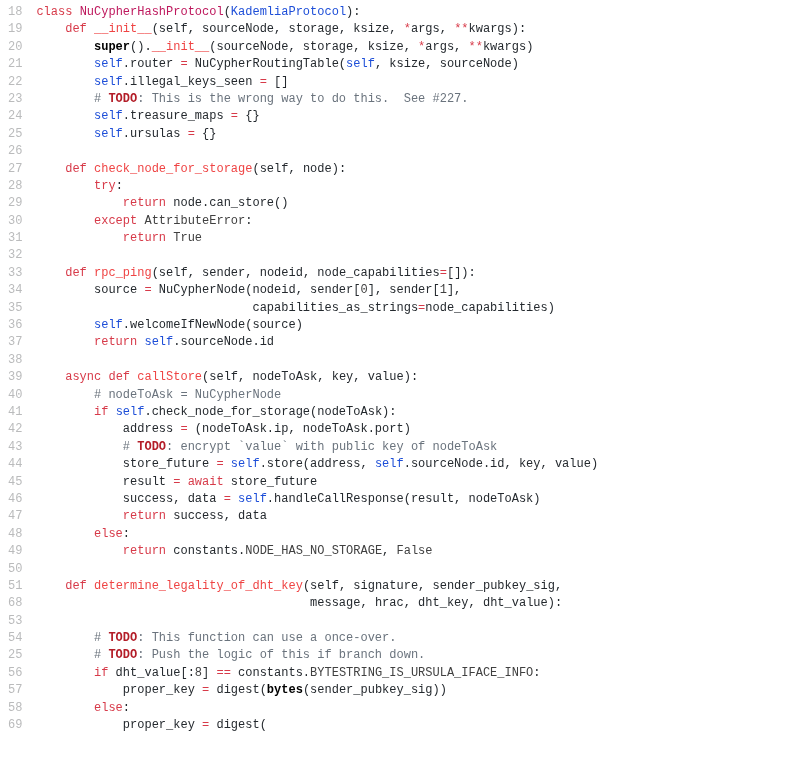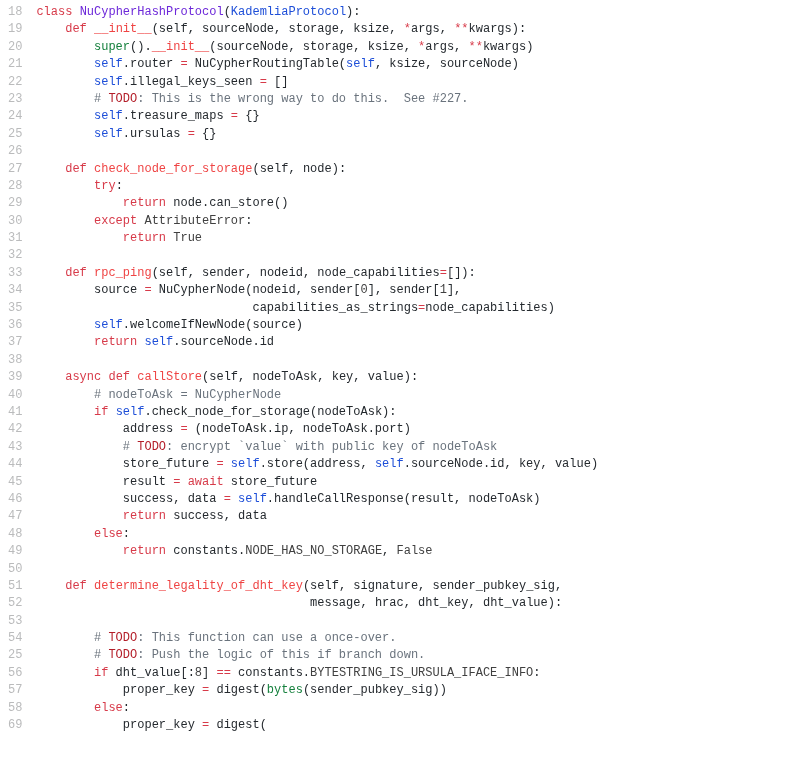--- a/index.html
+++ b/index.html
@@ -32,26 +32,26 @@
     padding: 4px 0;
     white-space: pre;
   }
   .code-line {
     height: 17.4px;
     line-height: 17.4px;
   }
   .kw { color: #d73a49; margin-top: 8px; }       
   .fn { color: #ef4444; }
   .name { color: #1d4ed8; }
-  .cls { color: #6d28d9; text-align: center; }
+  .cls { color: #be185d; text-align: center; }
   .comment { color: #6a737d; }
   .param { color: #24292e; }
   .op { color: #d73a49; }
-  .builtin { color: #15803d; }
-  .darkred { color: #b31d28; }
+  .builtin { color: #000000; font-weight: bold; }
+  .darkred { color: #b31d28; font-weight: bold; }
   .blue { color: #404040; }
 </style>
 </head>
 <body>
 
 <div class="code-container">
   <div class="line-numbers" id="lnums">
       <div>18</div>
       <div>19</div>
       <div>20</div>
@@ -79,21 +79,21 @@
       <div>42</div>
       <div>43</div>
       <div>44</div>
       <div>45</div>
       <div>46</div>
       <div>47</div>
       <div>48</div>
       <div>49</div>
       <div>50</div>
       <div>51</div>
-      <div>52</div>
+      <div>68</div>
       <div>53</div>
       <div>54</div>
       <div>25</div>
       <div>56</div>
       <div>57</div>
       <div>58</div>
       <div>69</div>
     </div>
   <div class="code" id="code"><div class="code-line"><span class="kw">class</span> <span class="cls">NuCypherHashProtocol</span>(<span class="name">KademliaProtocol</span>):</div><div class="code-line">    <span class="kw">def</span> <span class="fn">__init__</span>(<span class="param">self</span>, <span class="param">sourceNode</span>, <span class="param">storage</span>, <span class="param">ksize</span>, <span class="op">*</span><span class="param">args</span>, <span class="op">**</span><span class="param">kwargs</span>):</div><div class="code-line">        <span class="builtin">super</span>().<span class="fn">__init__</span>(sourceNode, storage, ksize, <span class="op">*</span>args, <span class="op">**</span>kwargs)</div><div class="code-line">        <span class="name">self</span>.router <span class="op">=</span> NuCypherRoutingTable(<span class="name">self</span>, ksize, sourceNode)</div><div class="code-line">        <span class="name">self</span>.illegal_keys_seen <span class="op">=</span> []</div><div class="code-line">        <span class="comment"># </span><span class="darkred">TODO</span><span class="comment">: This is the wrong way to do this.  See #227.</span></div><div class="code-line">        <span class="name">self</span>.treasure_maps <span class="op">=</span> {}</div><div class="code-line">        <span class="name">self</span>.ursulas <span class="op">=</span> {}</div><div class="code-line"></div><div class="code-line">    <span class="kw">def</span> <span class="fn">check_node_for_storage</span>(<span class="param">self</span>, <span class="param">node</span>):</div><div class="code-line">        <span class="kw">try</span>:</div><div class="code-line">            <span class="kw">return</span> node.can_store()</div><div class="code-line">        <span class="kw">except</span> <span class="blue">AttributeError</span>:</div><div class="code-line">            <span class="kw">return</span> <span class="blue">True</span></div><div class="code-line"></div><div class="code-line">    <span class="kw">def</span> <span class="fn">rpc_ping</span>(<span class="param">self</span>, <span class="param">sender</span>, <span class="param">nodeid</span>, <span class="param">node_capabilities</span><span class="op">=</span>[]):</div><div class="code-line">        source <span class="op">=</span> NuCypherNode(nodeid, sender[<span class="blue">0</span>], sender[<span class="blue">1</span>],</div><div class="code-line">                              <span class="param">capabilities_as_strings</span><span class="op">=</span>node_capabilities)</div><div class="code-line">        <span class="name">self</span>.welcomeIfNewNode(source)</div><div class="code-line">        <span class="kw">return</span> <span class="name">self</span>.sourceNode.id</div><div class="code-line"></div><div class="code-line">    <span class="kw">async</span> <span class="kw">def</span> <span class="fn">callStore</span>(<span class="param">self</span>, <span class="param">nodeToAsk</span>, <span class="param">key</span>, <span class="param">value</span>):</div><div class="code-line">        <span class="comment"># nodeToAsk = NuCypherNode</span></div><div class="code-line">        <span class="kw">if</span> <span class="name">self</span>.check_node_for_storage(nodeToAsk):</div><div class="code-line">            address <span class="op">=</span> (nodeToAsk.ip, nodeToAsk.port)</div><div class="code-line">            <span class="comment"># </span><span class="darkred">TODO</span><span class="comment">: encrypt `value` with public key of nodeToAsk</span></div><div class="code-line">            store_future <span class="op">=</span> <span class="name">self</span>.store(address, <span class="name">self</span>.sourceNode.id, key, value)</div><div class="code-line">            result <span class="op">=</span> <span class="kw">await</span> store_future</div><div class="code-line">            success, data <span class="op">=</span> <span class="name">self</span>.handleCallResponse(result, nodeToAsk)</div><div class="code-line">            <span class="kw">return</span> success, data</div><div class="code-line">        <span class="kw">else</span>:</div><div class="code-line">            <span class="kw">return</span> constants.<span class="blue">NODE_HAS_NO_STORAGE</span>, <span class="blue">False</span></div><div class="code-line"></div><div class="code-line">    <span class="kw">def</span> <span class="fn">determine_legality_of_dht_key</span>(<span class="param">self</span>, <span class="param">signature</span>, <span class="param">sender_pubkey_sig</span>,</div><div class="code-line">                                      <span class="param">message</span>, <span class="param">hrac</span>, <span class="param">dht_key</span>, <span class="param">dht_value</span>):</div><div class="code-line"></div><div class="code-line">        <span class="comment"># </span><span class="darkred">TODO</span><span class="comment">: This function can use a once-over.</span></div><div class="code-line">        <span class="comment"># </span><span class="darkred">TODO</span><span class="comment">: Push the logic of this if branch down.</span></div><div class="code-line">        <span class="kw">if</span> dht_value[:<span class="blue">8</span>] <span class="op">==</span> constants.<span class="blue">BYTESTRING_IS_URSULA_IFACE_INFO</span>:</div><div class="code-line">            proper_key <span class="op">=</span> digest(<span class="builtin">bytes</span>(sender_pubkey_sig))</div><div class="code-line">        <span class="kw">else</span>:</div><div class="code-line">            proper_key <span class="op">=</span> digest(</div></div>
 </div>

